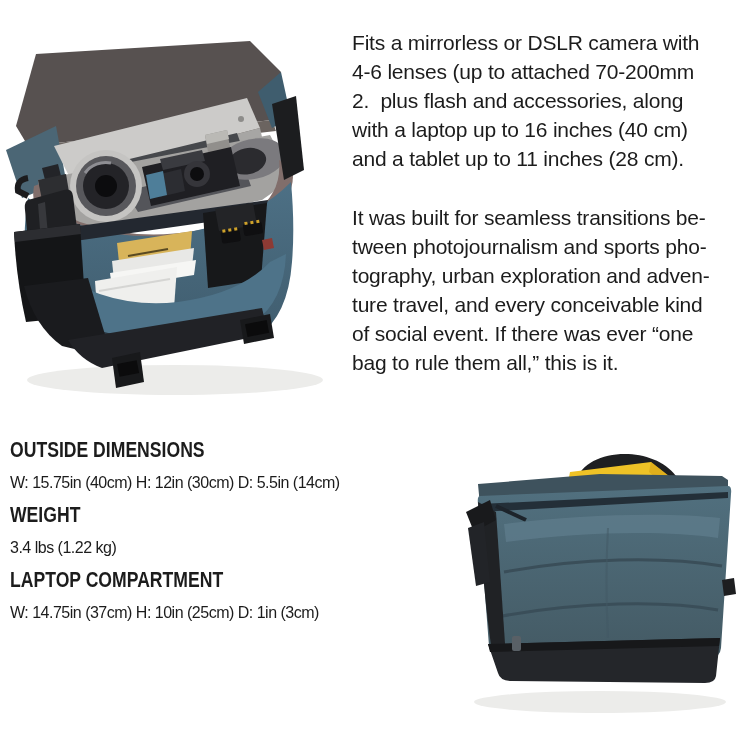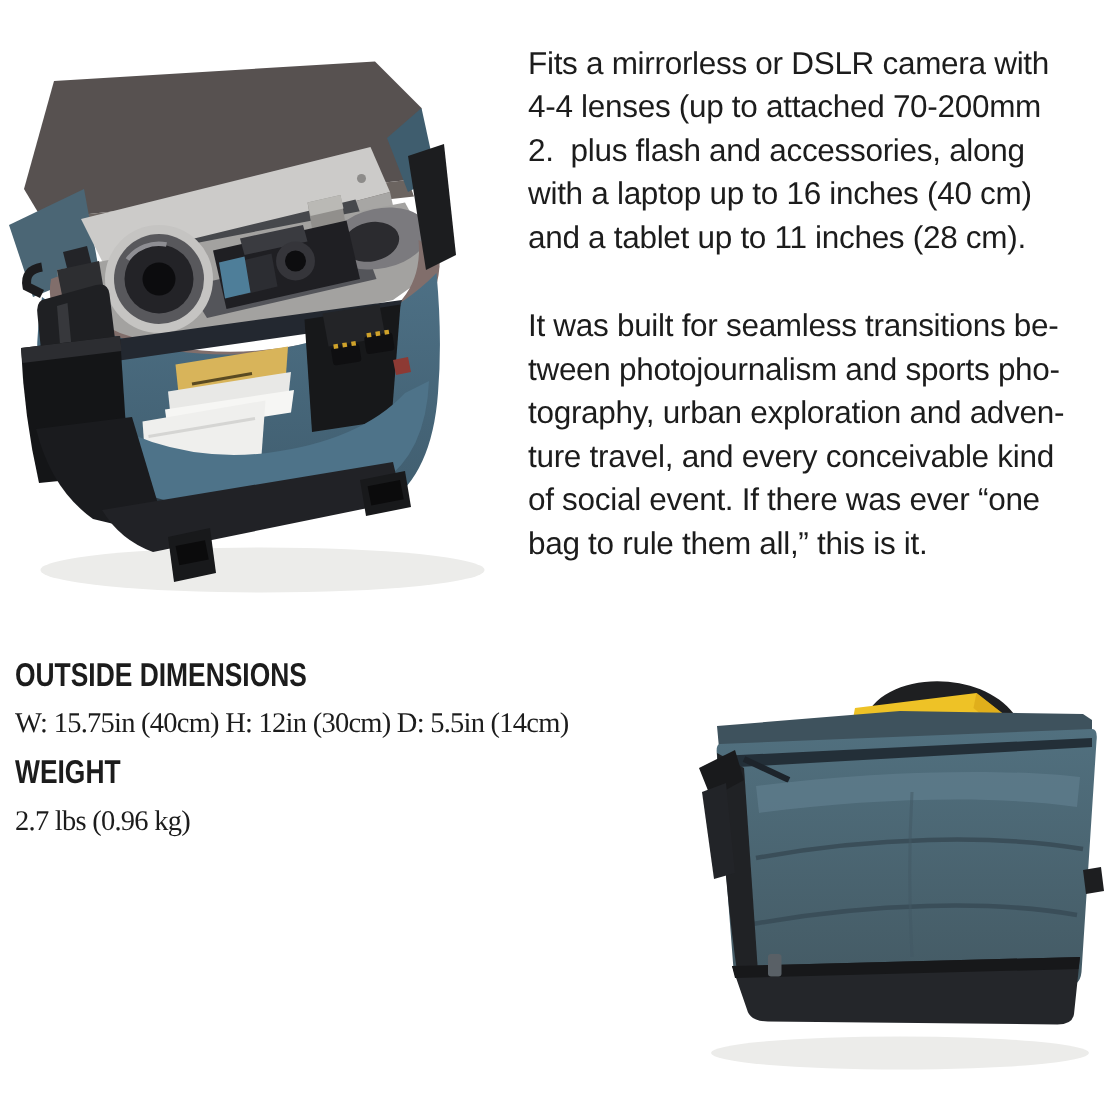--- a/index.html
+++ b/index.html
@@ -41,26 +41,25 @@
     font-weight: bold;
     font-size: 22px;
     line-height: 32px;
     text-transform: uppercase;
     transform: scaleX(0.8);
     transform-origin: left center;
     white-space: nowrap;
     color: var(--text, #1c1c1c);
   }
   .spec-value {
-    font-size: 19px;
+    font-size: 16px;
     line-height: 33px;
     letter-spacing: -0.5px;
     white-space: nowrap;
     color: var(--text, #1c1c1c);
-    font-family: Liberation Serif, serif;
   }
   
   .c-blue       { fill: var(--bag-blue, #4b6675); }
   .c-blue-light { fill: var(--bag-blue-light, #5d7a89); }
   .c-black      { fill: var(--bag-black, #1e1f21); }
   .c-yellow     { fill: var(--folder-yellow, #eec226); }
   .c-gray       { fill: var(--interior-gray, #a3a2a0); }
   .c-mauve      { fill: var(--rim-mauve, #816e6b); }
   .c-silver     { fill: var(--laptop-silver, #cccbc9); }
 </style>
@@ -161,40 +160,44 @@
         <rect x="118" y="334" width="20" height="13" transform="rotate(-11 128 340)" fill="#0b0b0c"></rect>
         <path d="M240 292 L270 286 L274 310 L244 316 Z" fill="#18191b"></path>
         <rect x="246" y="294" width="22" height="13" transform="rotate(-11 257 300)" fill="#0b0b0c"></rect>
       </g>
       <path d="M272 76 L296 68 L304 142 L284 152 Z" fill="#1c1d1f"></path>
     </svg>
   </figure>
 
   <div class="description">
     <p class="para">Fits a mirrorless or DSLR camera with
-4-4 lenses (up to attached 70-200mm
+4-6 lenses (up to attached 70-200mm
 2.  plus flash and accessories, along
 with a laptop up to 16 inches (40 cm)
 and a tablet up to 11 inches (28 cm).</p>
     <p class="para">It was built for seamless transitions be-
 tween photojournalism and sports pho-
 tography, urban exploration and adven-
 ture travel, and every conceivable kind
 of social event. If there was ever “one
 bag to rule them all,” this is it.</p>
   </div>
 
   <div class="specs">
     <div class="spec">
       <div class="spec-label">OUTSIDE DIMENSIONS</div>
       <div class="spec-value">W: 15.75in (40cm) H: 12in (30cm) D: 5.5in (14cm)</div>
     </div>
     <div class="spec">
       <div class="spec-label">WEIGHT</div>
-      <div class="spec-value">2.7 lbs (0.96 kg)</div>
+      <div class="spec-value">3.4 lbs (1.22 kg)</div>
+    </div>
+    <div class="spec">
+      <div class="spec-label">LAPTOP COMPARTMENT</div>
+      <div class="spec-value">W: 14.75in (37cm) H: 10in (25cm) D: 1in (3cm)</div>
     </div>
   </div>
 
   <figure class="photo photo-closed">
     <svg viewBox="0 0 286 300" aria-hidden="true">
       <defs>
         <linearGradient id="cbGrad" x1="0" y1="0" x2="0" y2="1">
           <stop offset="0" stop-color="#51707f"></stop>
           <stop offset="1" stop-color="#445a64"></stop>
         </linearGradient>

